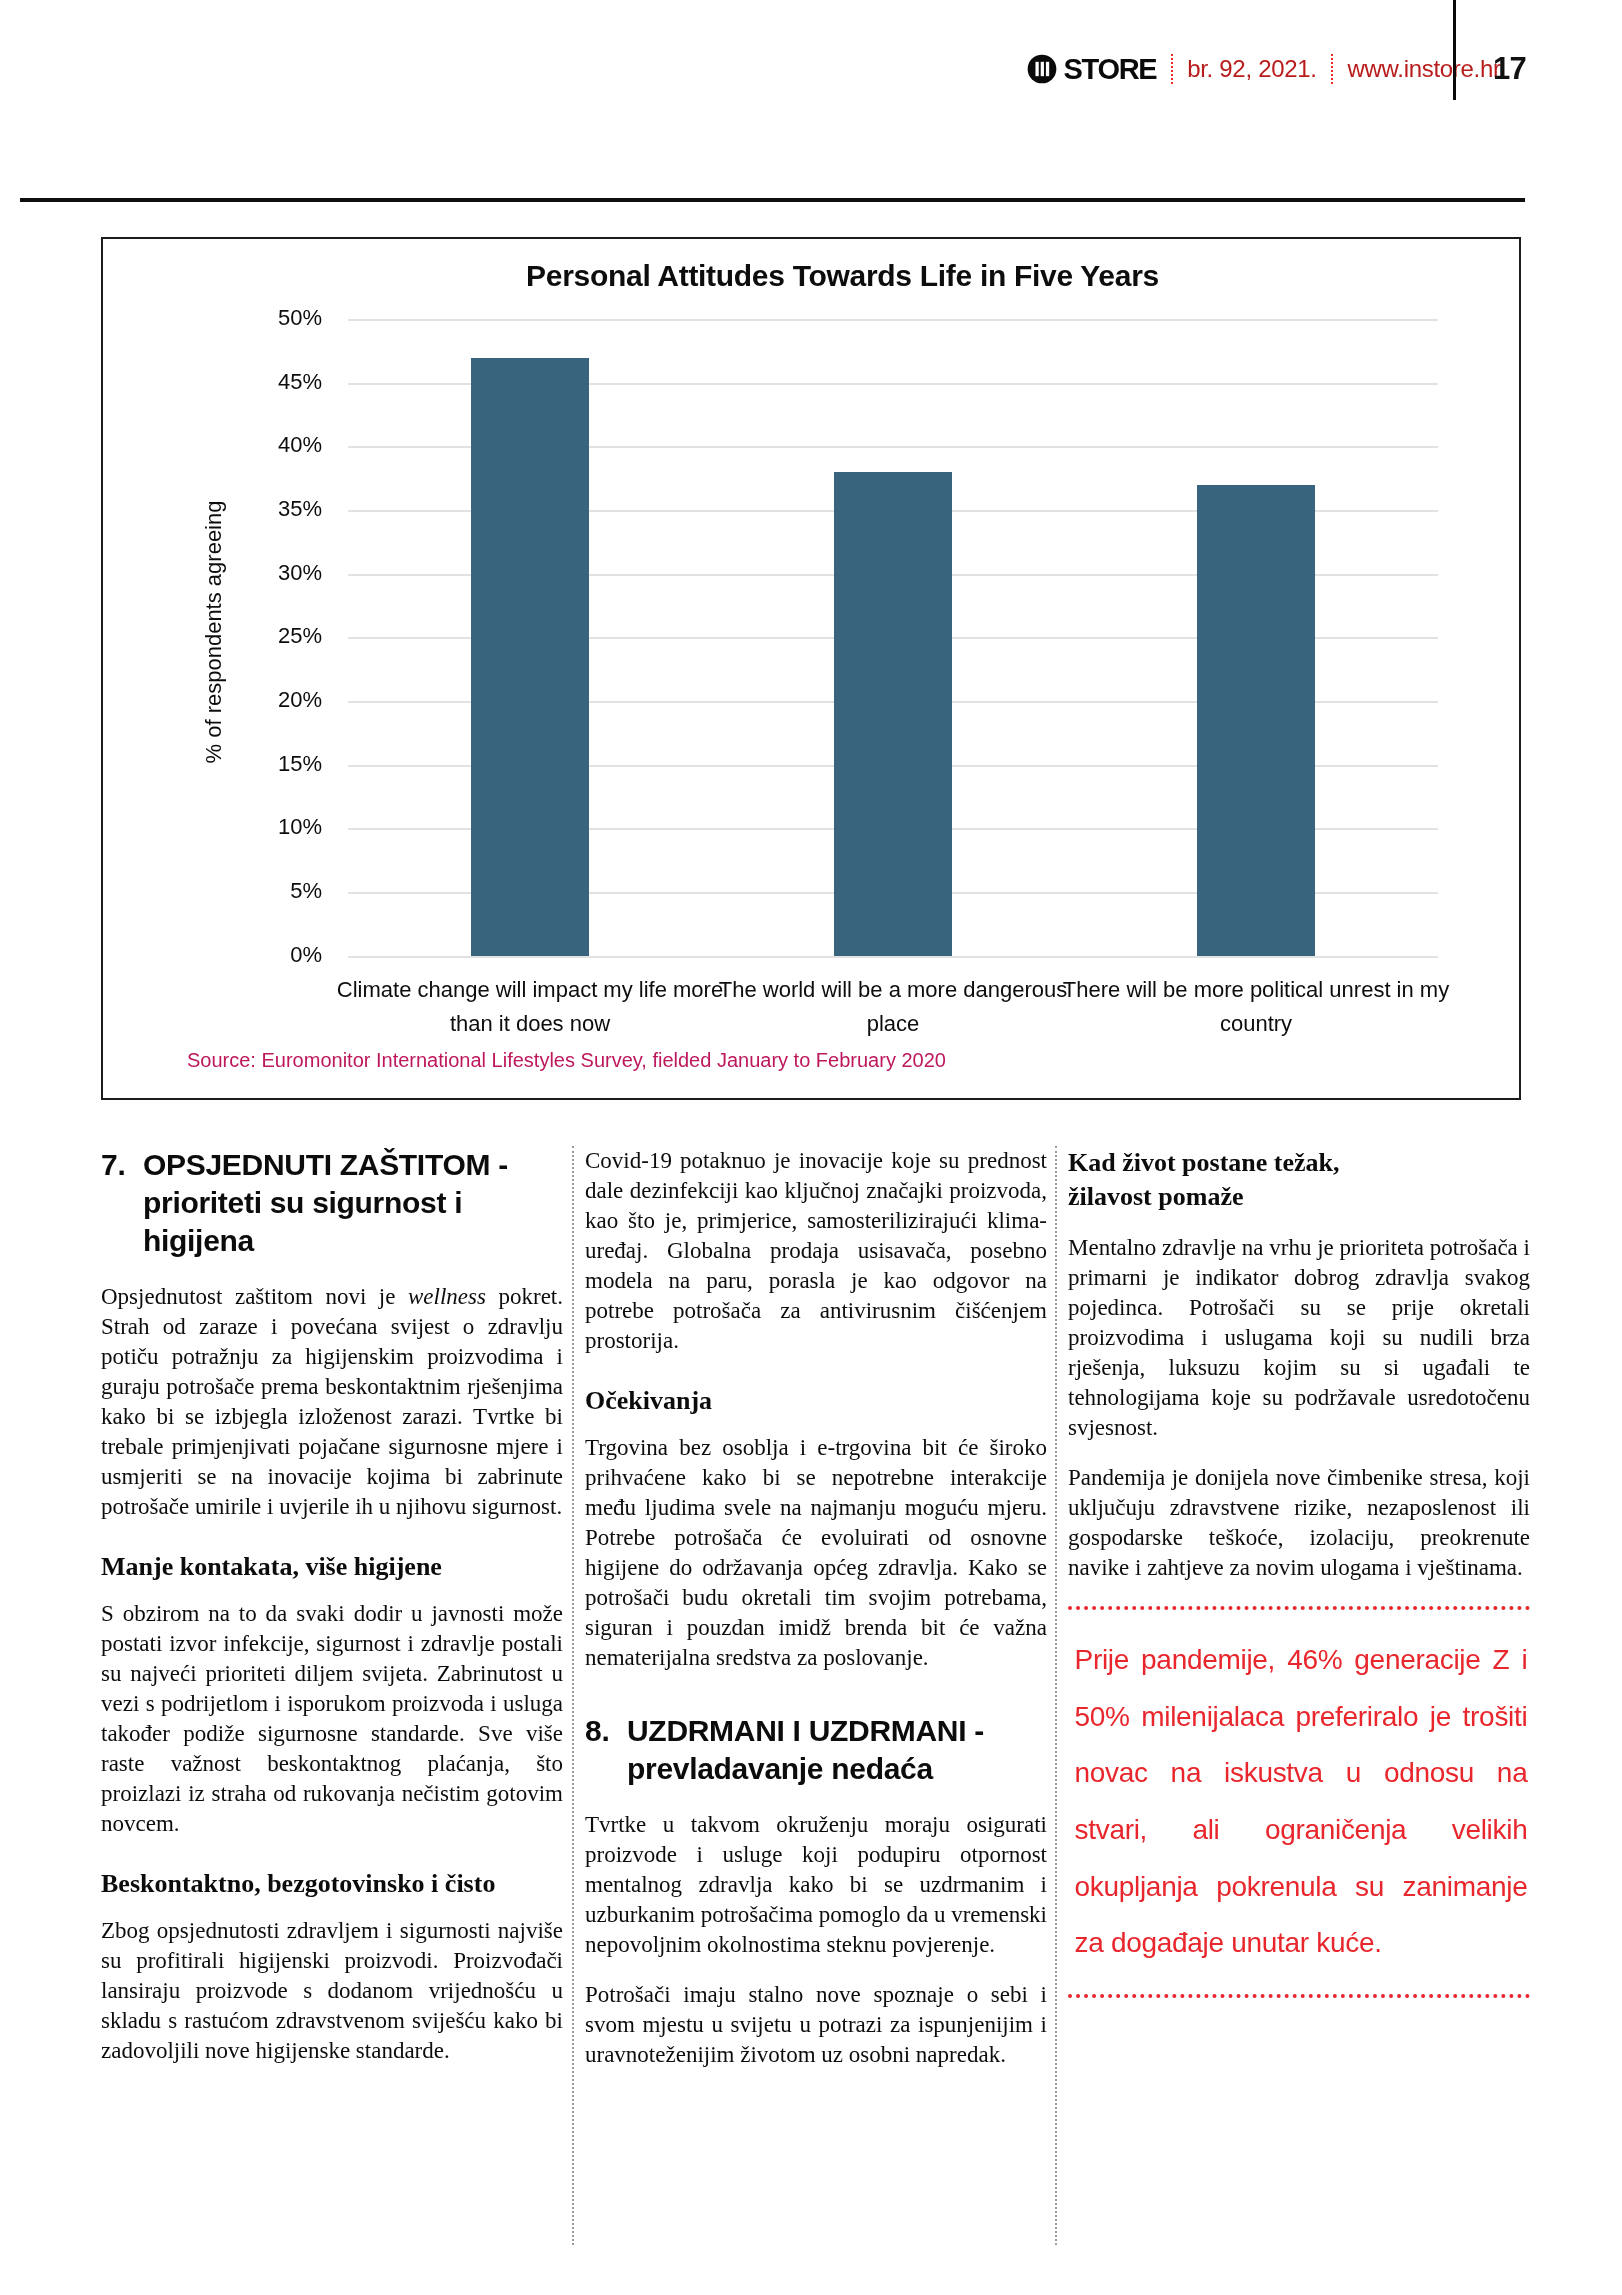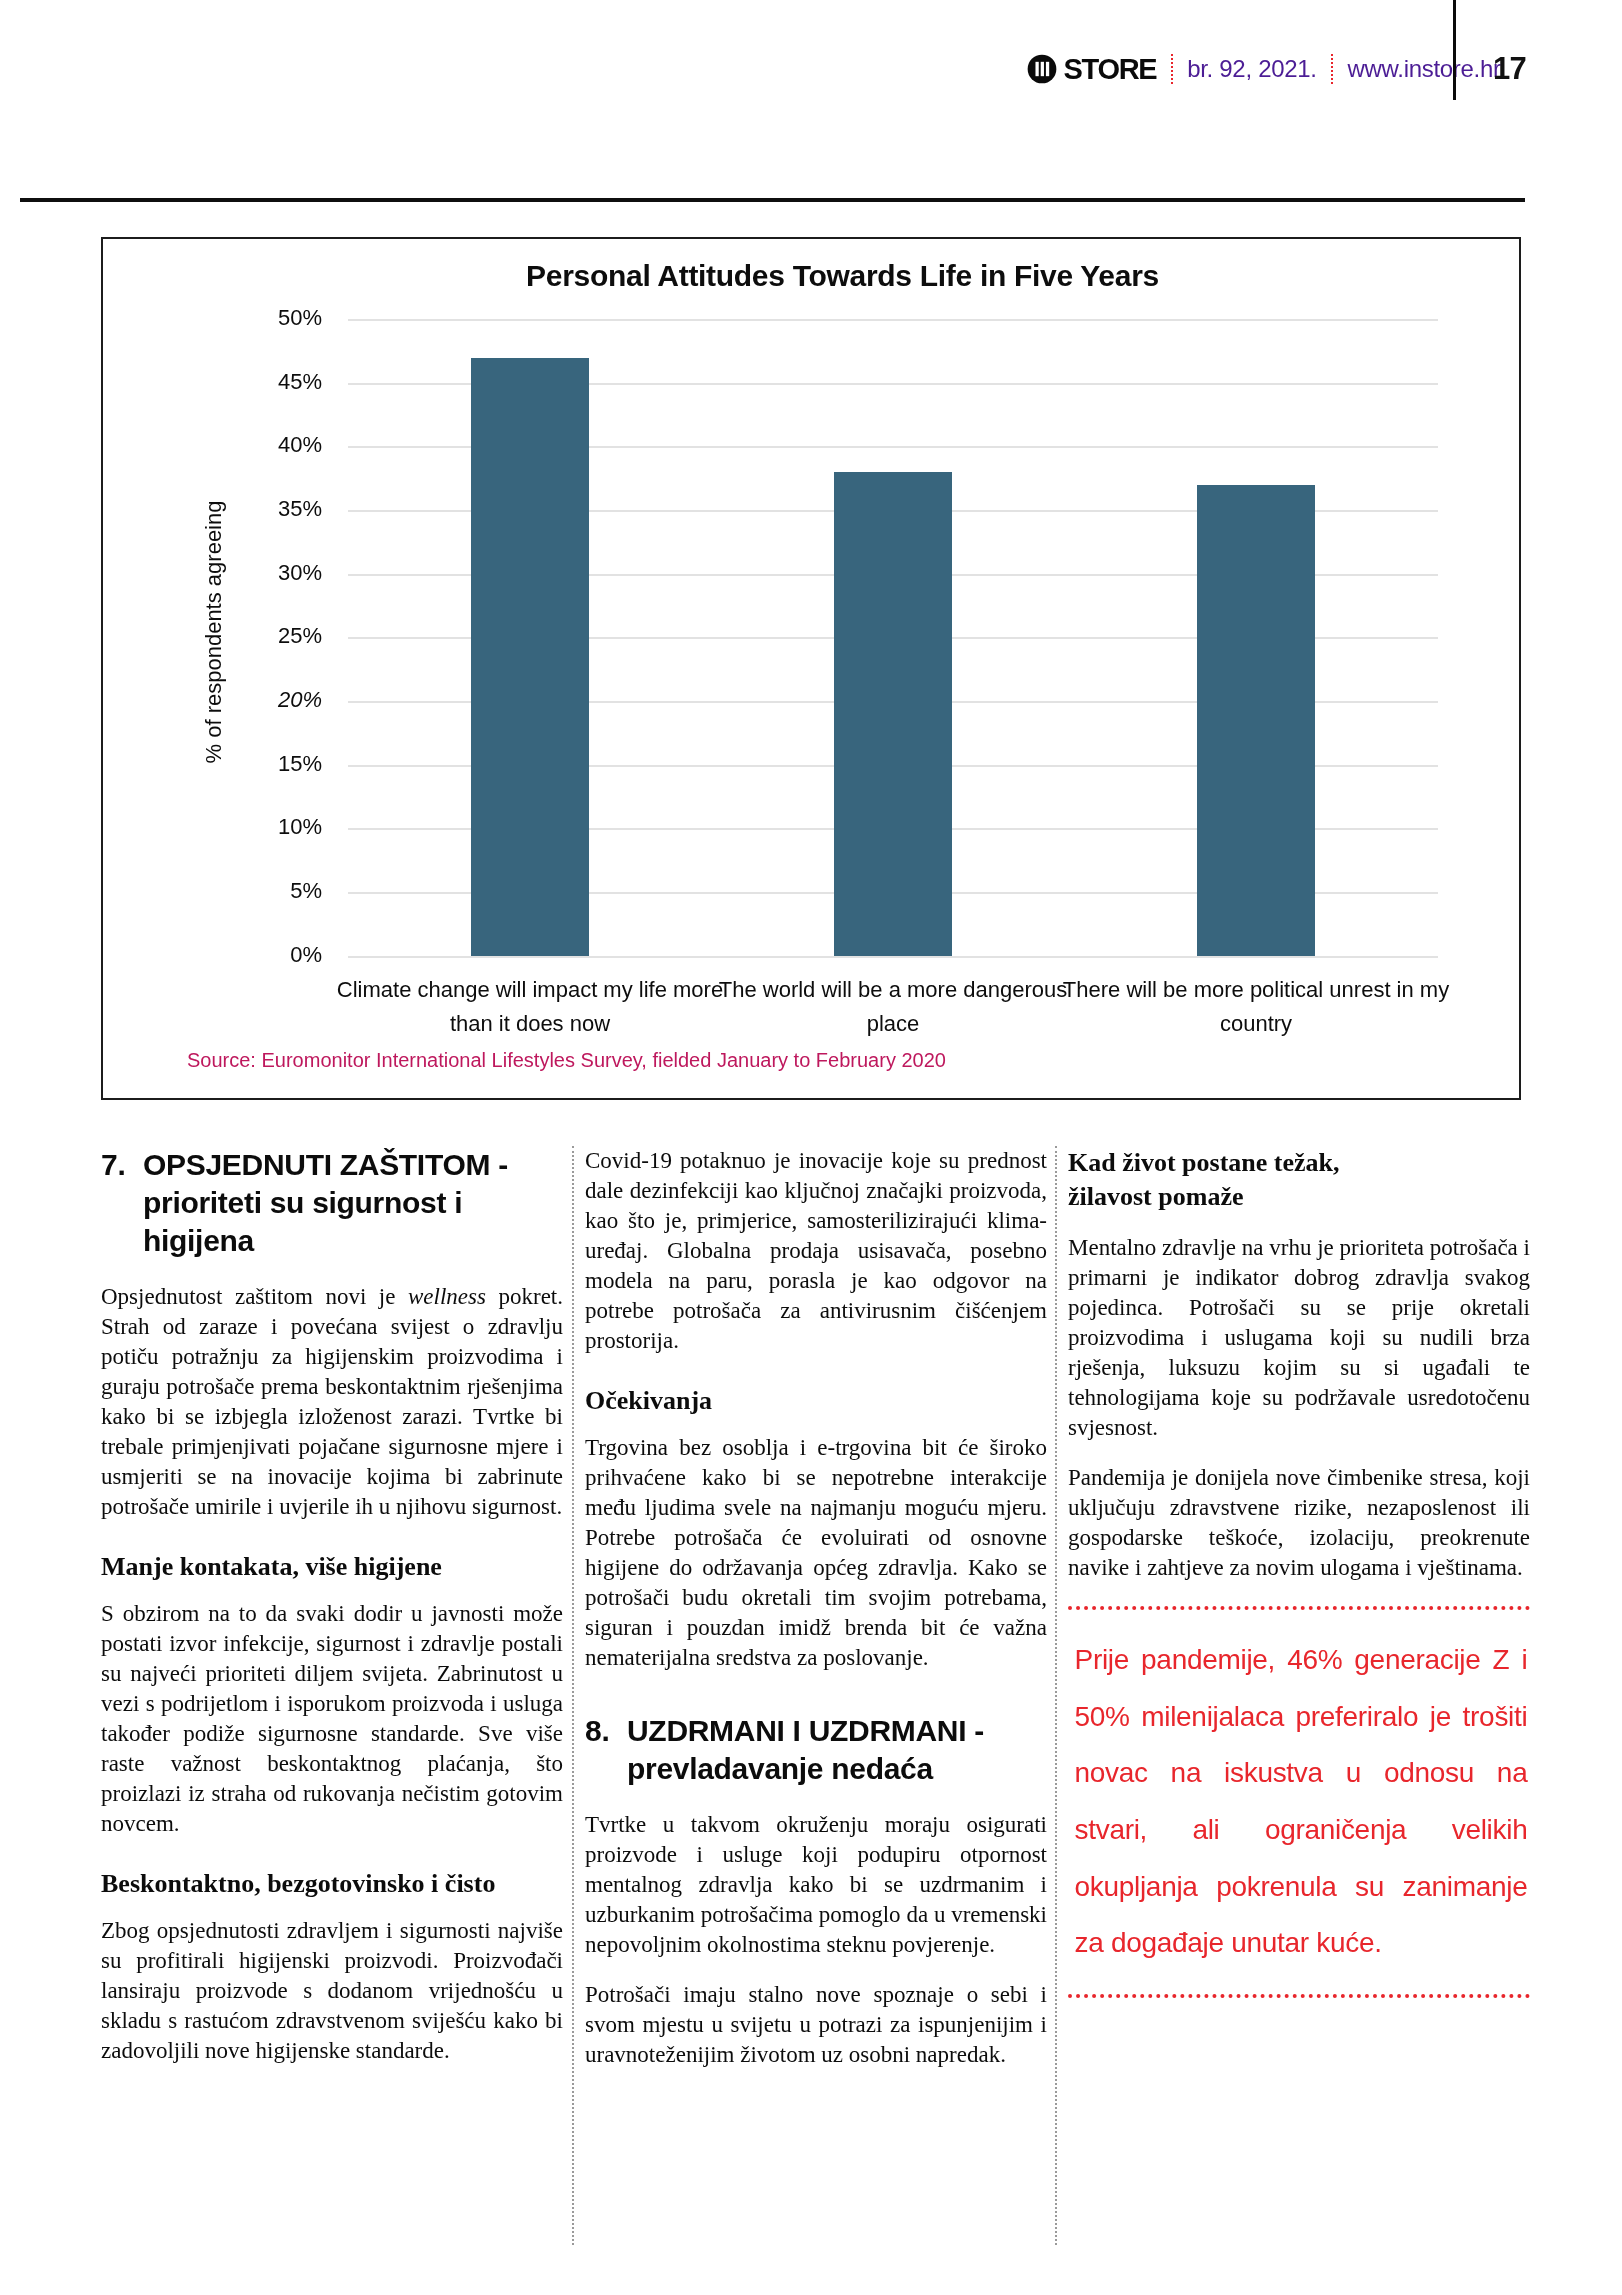--- a/index.html
+++ b/index.html
@@ -4,21 +4,21 @@
 <style>
   html,body{margin:0;padding:0;background:#ffffff;}
   .page{position:relative;width:1590px;height:2295px;background:#fff;overflow:hidden;
         font-family:"Liberation Sans",sans-serif;color:#111;}
 
   
   .masthead{position:absolute;top:46px;left:1027px;height:46px;display:flex;align-items:center;gap:14.4px;}
   .logo-wrap{display:flex;align-items:center;gap:6.5px;}
   .logo-text{font-size:29px;font-weight:800;letter-spacing:-1.3px;color:#0a0a0a;}
   .red-dot-divider{width:0;height:30px;border-left:2.6px dotted #e8262c;}
-  .issue-text,.site-text{font-size:24px;color:#4c1d95;letter-spacing:-0.3px;}
+  .issue-text,.site-text{font-size:24px;color:#b91c1c;letter-spacing:-0.3px;}
   .head-vline{position:absolute;top:0;left:1453px;width:3.3px;height:100px;background:#0a0a0a;}
   .page-num{position:absolute;top:51px;left:1493px;font-size:31px;font-weight:800;letter-spacing:-0.7px;}
   .head-rule{position:absolute;top:198px;left:19.6px;width:1505px;height:3.9px;background:#0f0f0f;}
 
   
   .chart-box{position:absolute;left:101px;top:237px;width:1420px;height:863px;
              border:2px solid #1c1c1c;box-sizing:border-box;}
   .chart-title{position:absolute;left:144px;top:19.6px;width:1191px;text-align:center;
                font-size:30px;font-weight:700;letter-spacing:-0.3px;color:#0d0d0d;}
   .y-axis-title{position:absolute;left:111px;top:393px;transform:translate(-50%,-50%) rotate(-90deg);
@@ -78,21 +78,21 @@
     <div id="plot">
         <div class="gridline" style="left: 245px; width: 1090px; top: 717px;"></div>
         <div class="ytick" style="left: 121px; top: 703px;">0%</div>
         <div class="gridline" style="left: 245px; width: 1090px; top: 653px;"></div>
         <div class="ytick" style="left: 121px; top: 639px;">5%</div>
         <div class="gridline" style="left: 245px; width: 1090px; top: 589px;"></div>
         <div class="ytick" style="left: 121px; top: 575px;">10%</div>
         <div class="gridline" style="left: 245px; width: 1090px; top: 526px;"></div>
         <div class="ytick" style="left: 121px; top: 512px;">15%</div>
         <div class="gridline" style="left: 245px; width: 1090px; top: 462px;"></div>
-        <div class="ytick" style="left: 121px; top: 448px; font-style: italic;">20%</div>
+        <div class="ytick" style="left: 121px; top: 448px;">20%</div>
         <div class="gridline" style="left: 245px; width: 1090px; top: 398px;"></div>
         <div class="ytick" style="left: 121px; top: 384px;">25%</div>
         <div class="gridline" style="left: 245px; width: 1090px; top: 335px;"></div>
         <div class="ytick" style="left: 121px; top: 321px;">30%</div>
         <div class="gridline" style="left: 245px; width: 1090px; top: 271px;"></div>
         <div class="ytick" style="left: 121px; top: 257px;">35%</div>
         <div class="gridline" style="left: 245px; width: 1090px; top: 207px;"></div>
         <div class="ytick" style="left: 121px; top: 193px;">40%</div>
         <div class="gridline" style="left: 245px; width: 1090px; top: 144px;"></div>
         <div class="ytick" style="left: 121px; top: 130px;">45%</div>

